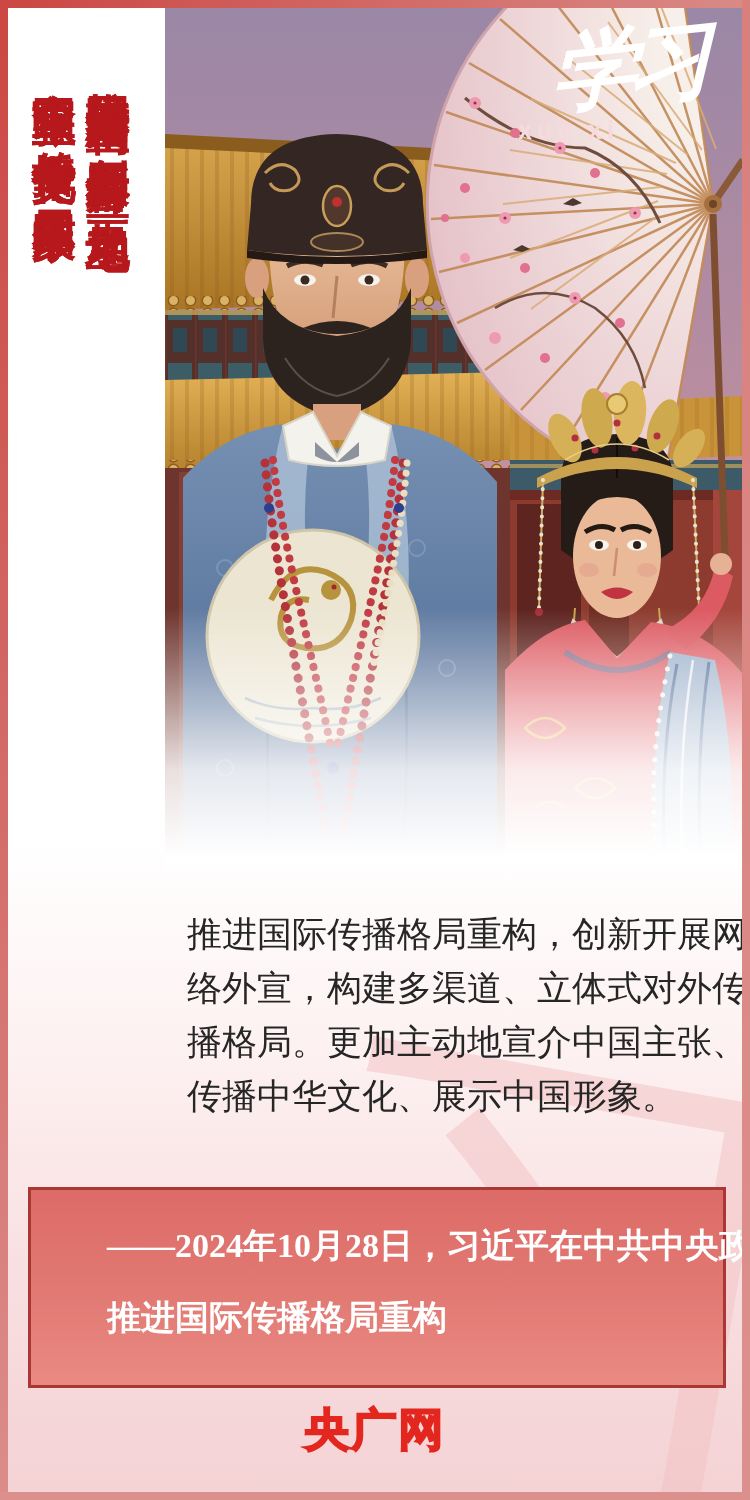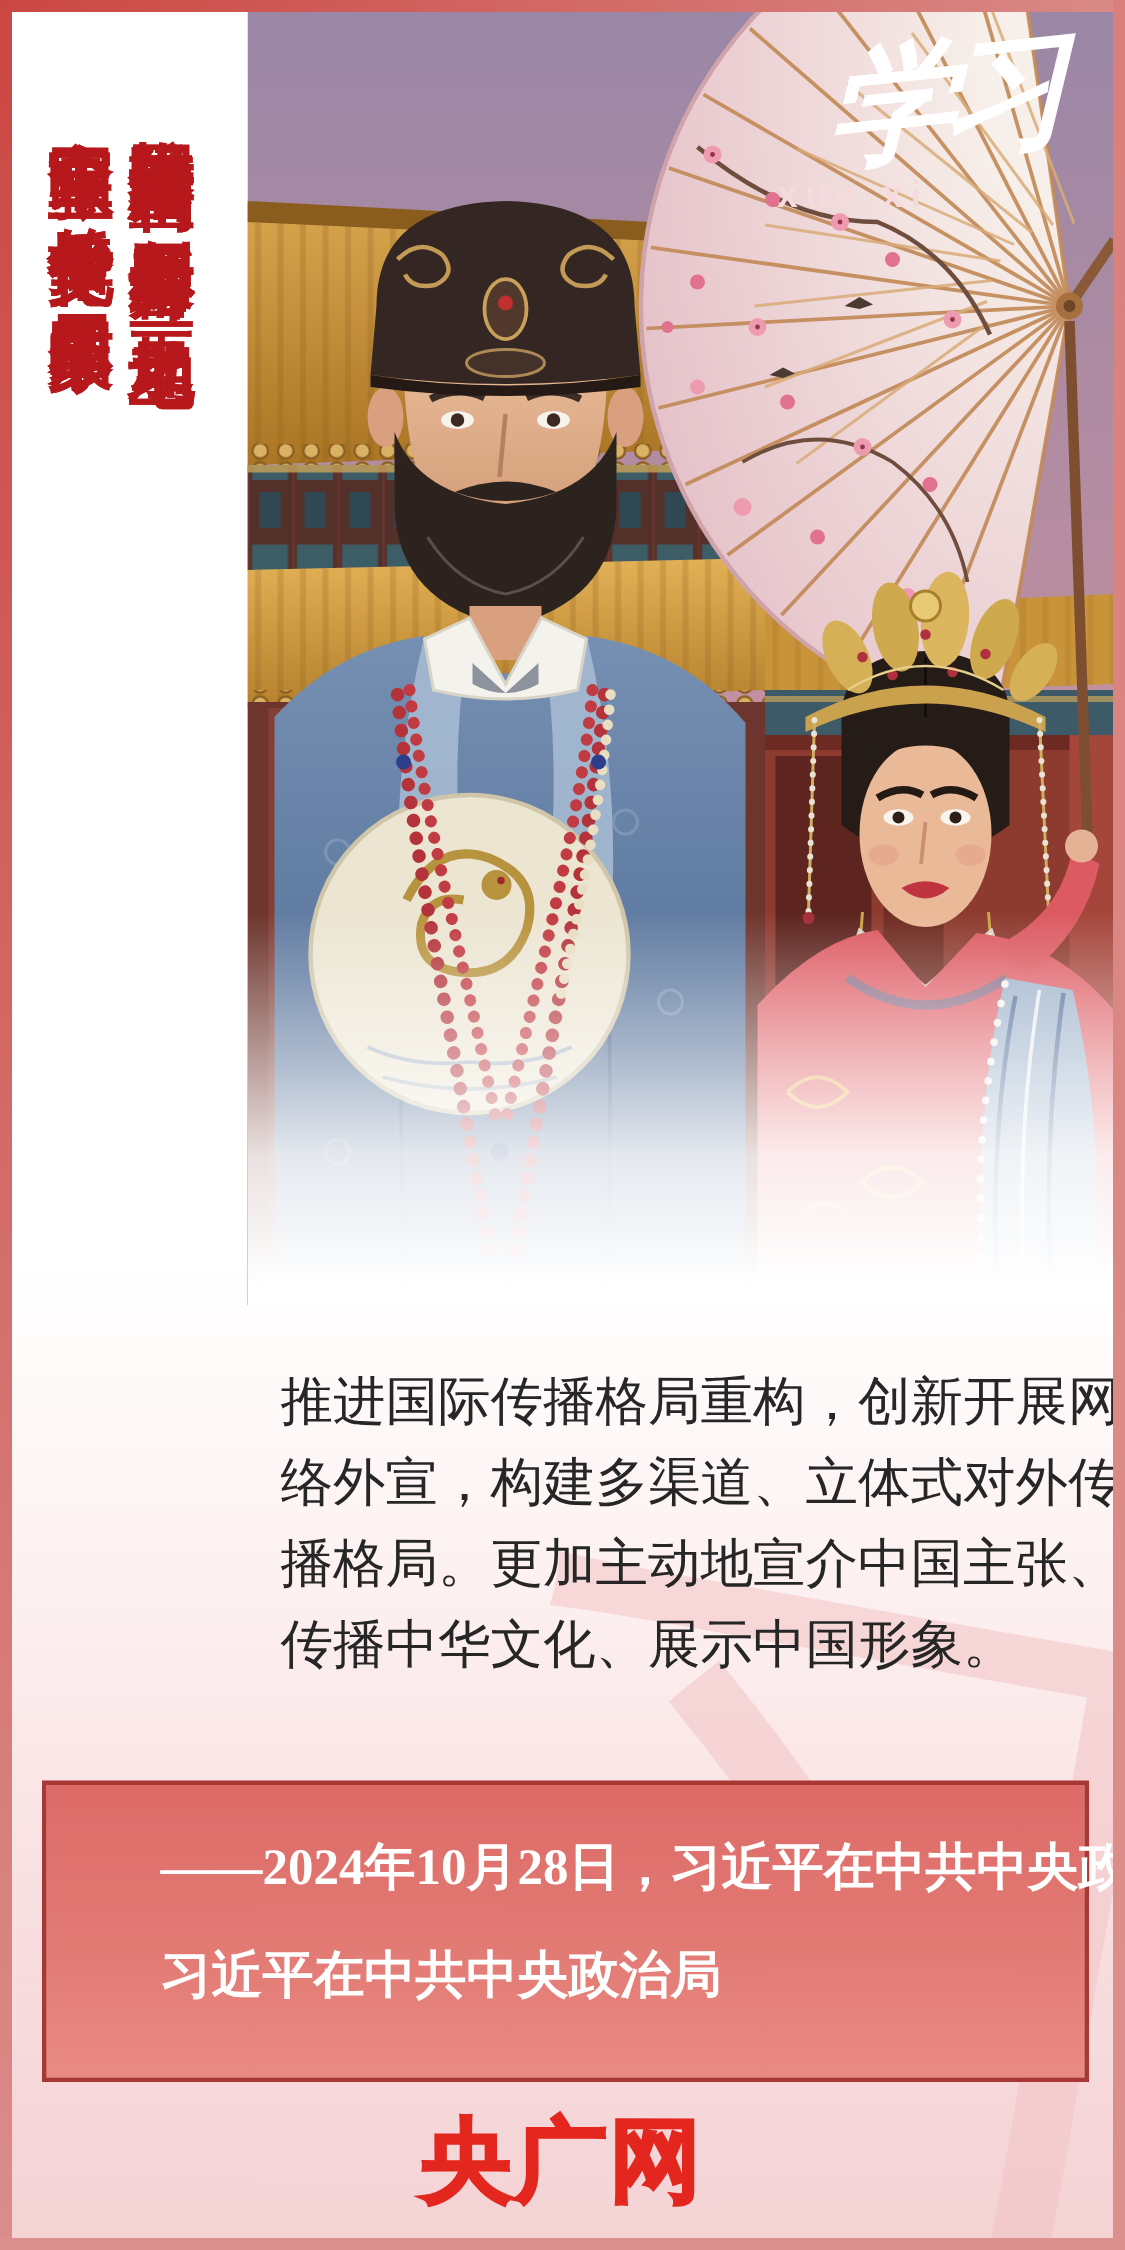--- a/index.html
+++ b/index.html
@@ -46,21 +46,21 @@
     position:absolute;left:28px;top:1187px;width:698px;height:201px;z-index:4;
     box-sizing:border-box;border:3px solid #a93733;
     background:linear-gradient(180deg,#dd6b68 0%,#e27a74 55%,#e98a82 100%);
     color:#ffffff;font-family:"Liberation Serif","DejaVu Serif",serif;font-weight:700;
     font-size:34px;padding:20px 30px 0 76px;
   }
   .attr-line{line-height:72px;white-space:nowrap;}
   
   .footer-brand{
     position:absolute;left:0;top:1400px;width:750px;z-index:4;text-align:center;
-    font-size:61px;font-weight:900;letter-spacing:2px;color:#e3271e;
+    font-size:45px;font-weight:900;letter-spacing:2px;color:#e3271e;
     font-family:"Liberation Sans","DejaVu Sans",sans-serif;
     -webkit-text-stroke:2px #e3271e;
   }
   
   .watermark{
     position:absolute;right:-70px;top:1005px;z-index:1;
     font-family:"DejaVu Serif","Liberation Serif",serif;
     font-size:540px;line-height:1;color:#f3c4c5;opacity:.55;
     transform:rotate(10deg);
   }
@@ -350,21 +350,21 @@
 
   <div class="quote">
     <div class="quote-line">推进国际传播格局重构，创新开展网</div>
     <div class="quote-line">络外宣，构建多渠道、立体式对外传</div>
     <div class="quote-line">播格局。更加主动地宣介中国主张、</div>
     <div class="quote-line">传播中华文化、展示中国形象。</div>
   </div>
 
   <div class="attr-box">
     <div class="attr-line">——2024年10月28日，习近平在中共中央政治局</div>
-    <div class="attr-line">习近平在中共中央政治局</div>
+    <div class="attr-line">推进国际传播格局重构</div>
   </div>
 
   <div class="footer-brand">央广网</div>
 
   <div class="frame frame-top"></div>
   <div class="frame frame-left"></div>
   <div class="frame frame-right"></div>
   <div class="frame frame-bottom"></div>
 
 </div>

